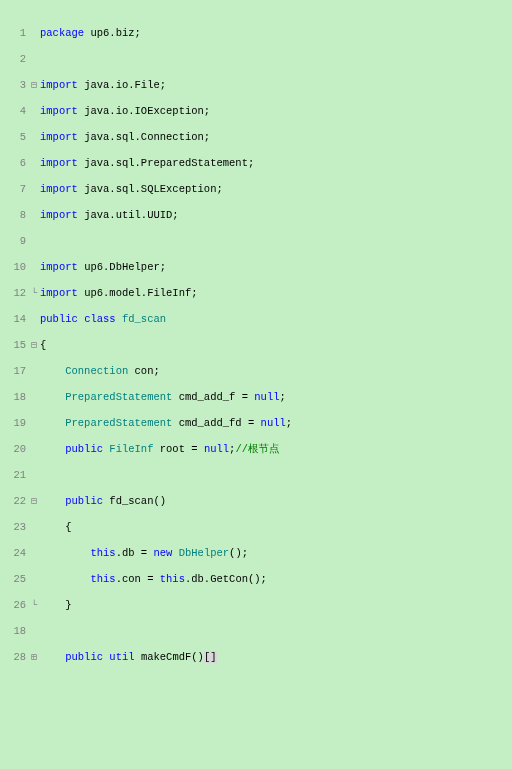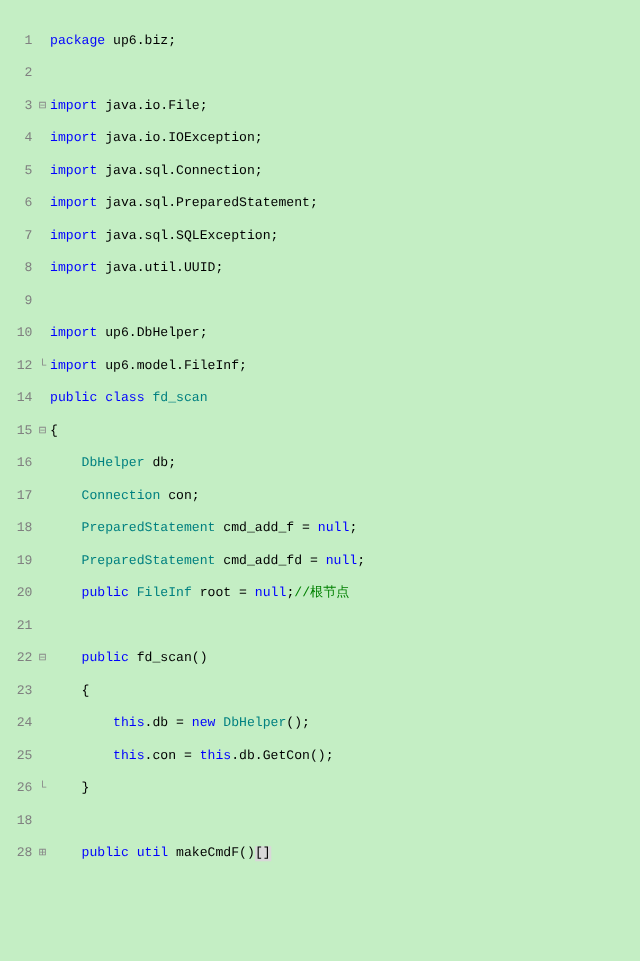--- a/index.html
+++ b/index.html
@@ -41,21 +41,20 @@
 <div class="line"><span class="ln">4</span><span class="fc"></span><span class="cc"><span class="kw">import</span> <span>java.io.IOException</span><span>;</span></span></div>
 <div class="line"><span class="ln">5</span><span class="fc"></span><span class="cc"><span class="kw">import</span> <span>java.sql.Connection</span><span>;</span></span></div>
 <div class="line"><span class="ln">6</span><span class="fc"></span><span class="cc"><span class="kw">import</span> <span>java.sql.PreparedStatement</span><span>;</span></span></div>
 <div class="line"><span class="ln">7</span><span class="fc"></span><span class="cc"><span class="kw">import</span> <span>java.sql.SQLException</span><span>;</span></span></div>
 <div class="line"><span class="ln">8</span><span class="fc"></span><span class="cc"><span class="kw">import</span> <span>java.util.UUID</span><span>;</span></span></div>
 <div class="line"><span class="ln">9</span><span class="fc"></span><span class="cc"></span></div>
 <div class="line"><span class="ln">10</span><span class="fc"></span><span class="cc"><span class="kw">import</span> <span>up6.DbHelper</span><span>;</span></span></div>
 <div class="line"><span class="ln">12</span><span class="fc">└</span><span class="cc"><span class="kw">import</span> <span>up6.model.FileInf</span><span>;</span></span></div>
 <div class="line"><span class="ln">14</span><span class="fc"></span><span class="cc"><span class="kw">public</span> <span class="kw">class</span> <span class="type">fd_scan</span></span></div>
 <div class="line"><span class="ln">15</span><span class="fc">⊟</span><span class="cc"><span>{</span></span></div>
-<div class="line"><span class="ln">16</span><span class="fc"></span><span class="cc">    <span class="type">DbHelper</span> <span>db</span><span>;</span></span></div>
 <div class="line"><span class="ln">17</span><span class="fc"></span><span class="cc">    <span class="type">Connection</span> <span>con</span><span>;</span></span></div>
 <div class="line"><span class="ln">18</span><span class="fc"></span><span class="cc">    <span class="type">PreparedStatement</span> <span>cmd_add_f</span><span> = </span><span class="kw">null</span><span>;</span></span></div>
 <div class="line"><span class="ln">19</span><span class="fc"></span><span class="cc">    <span class="type">PreparedStatement</span> <span>cmd_add_fd</span><span> = </span><span class="kw">null</span><span>;</span></span></div>
 <div class="line"><span class="ln">20</span><span class="fc"></span><span class="cc">    <span class="kw">public</span> <span class="type">FileInf</span> <span>root</span><span> = </span><span class="kw">null</span><span>;</span><span class="cmt">//根节点</span></span></div>
 <div class="line"><span class="ln">21</span><span class="fc"></span><span class="cc"></span></div>
 <div class="line"><span class="ln">22</span><span class="fc">⊟</span><span class="cc">    <span class="kw">public</span> <span>fd_scan</span><span>()</span></span></div>
 <div class="line"><span class="ln">23</span><span class="fc"></span><span class="cc">    <span>{</span></span></div>
 <div class="line"><span class="ln">24</span><span class="fc"></span><span class="cc">        <span class="kw">this</span><span>.db = </span><span class="kw">new</span> <span class="type">DbHelper</span><span>();</span></span></div>
 <div class="line"><span class="ln">25</span><span class="fc"></span><span class="cc">        <span class="kw">this</span><span>.con = </span><span class="kw">this</span><span>.db.GetCon();</span></span></div>
 <div class="line"><span class="ln">26</span><span class="fc">└</span><span class="cc">    <span>}</span></span></div>

